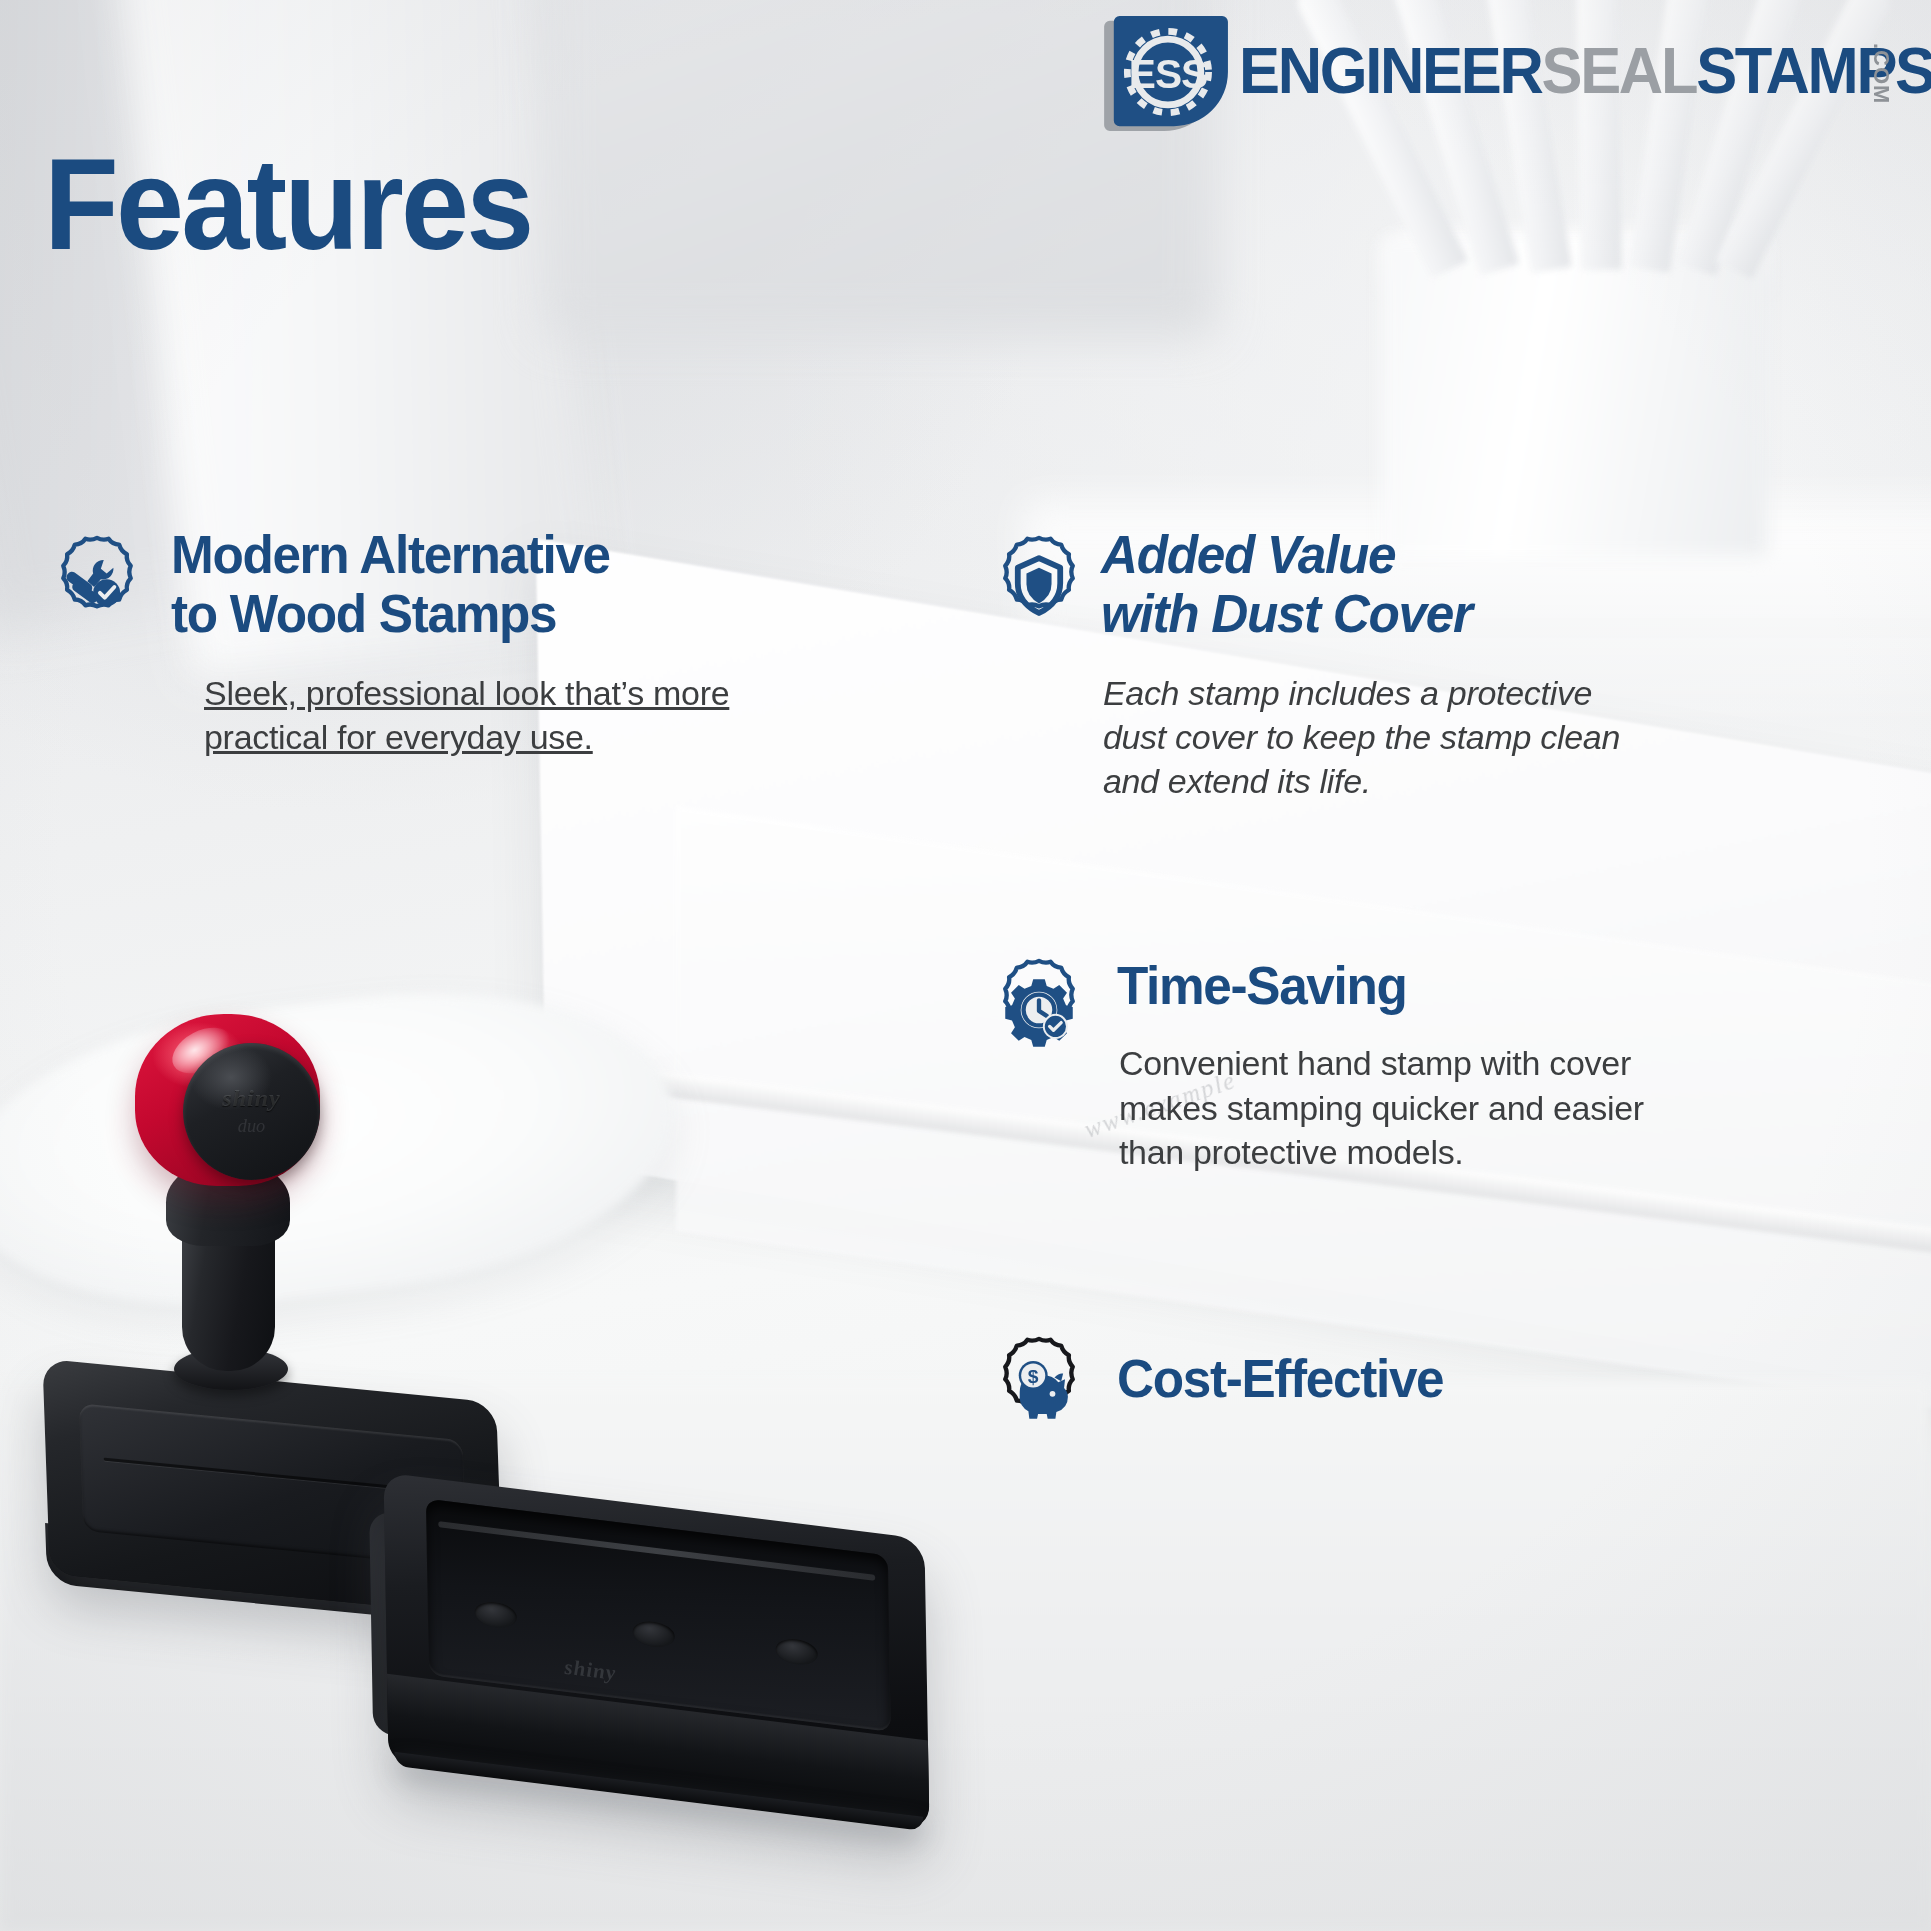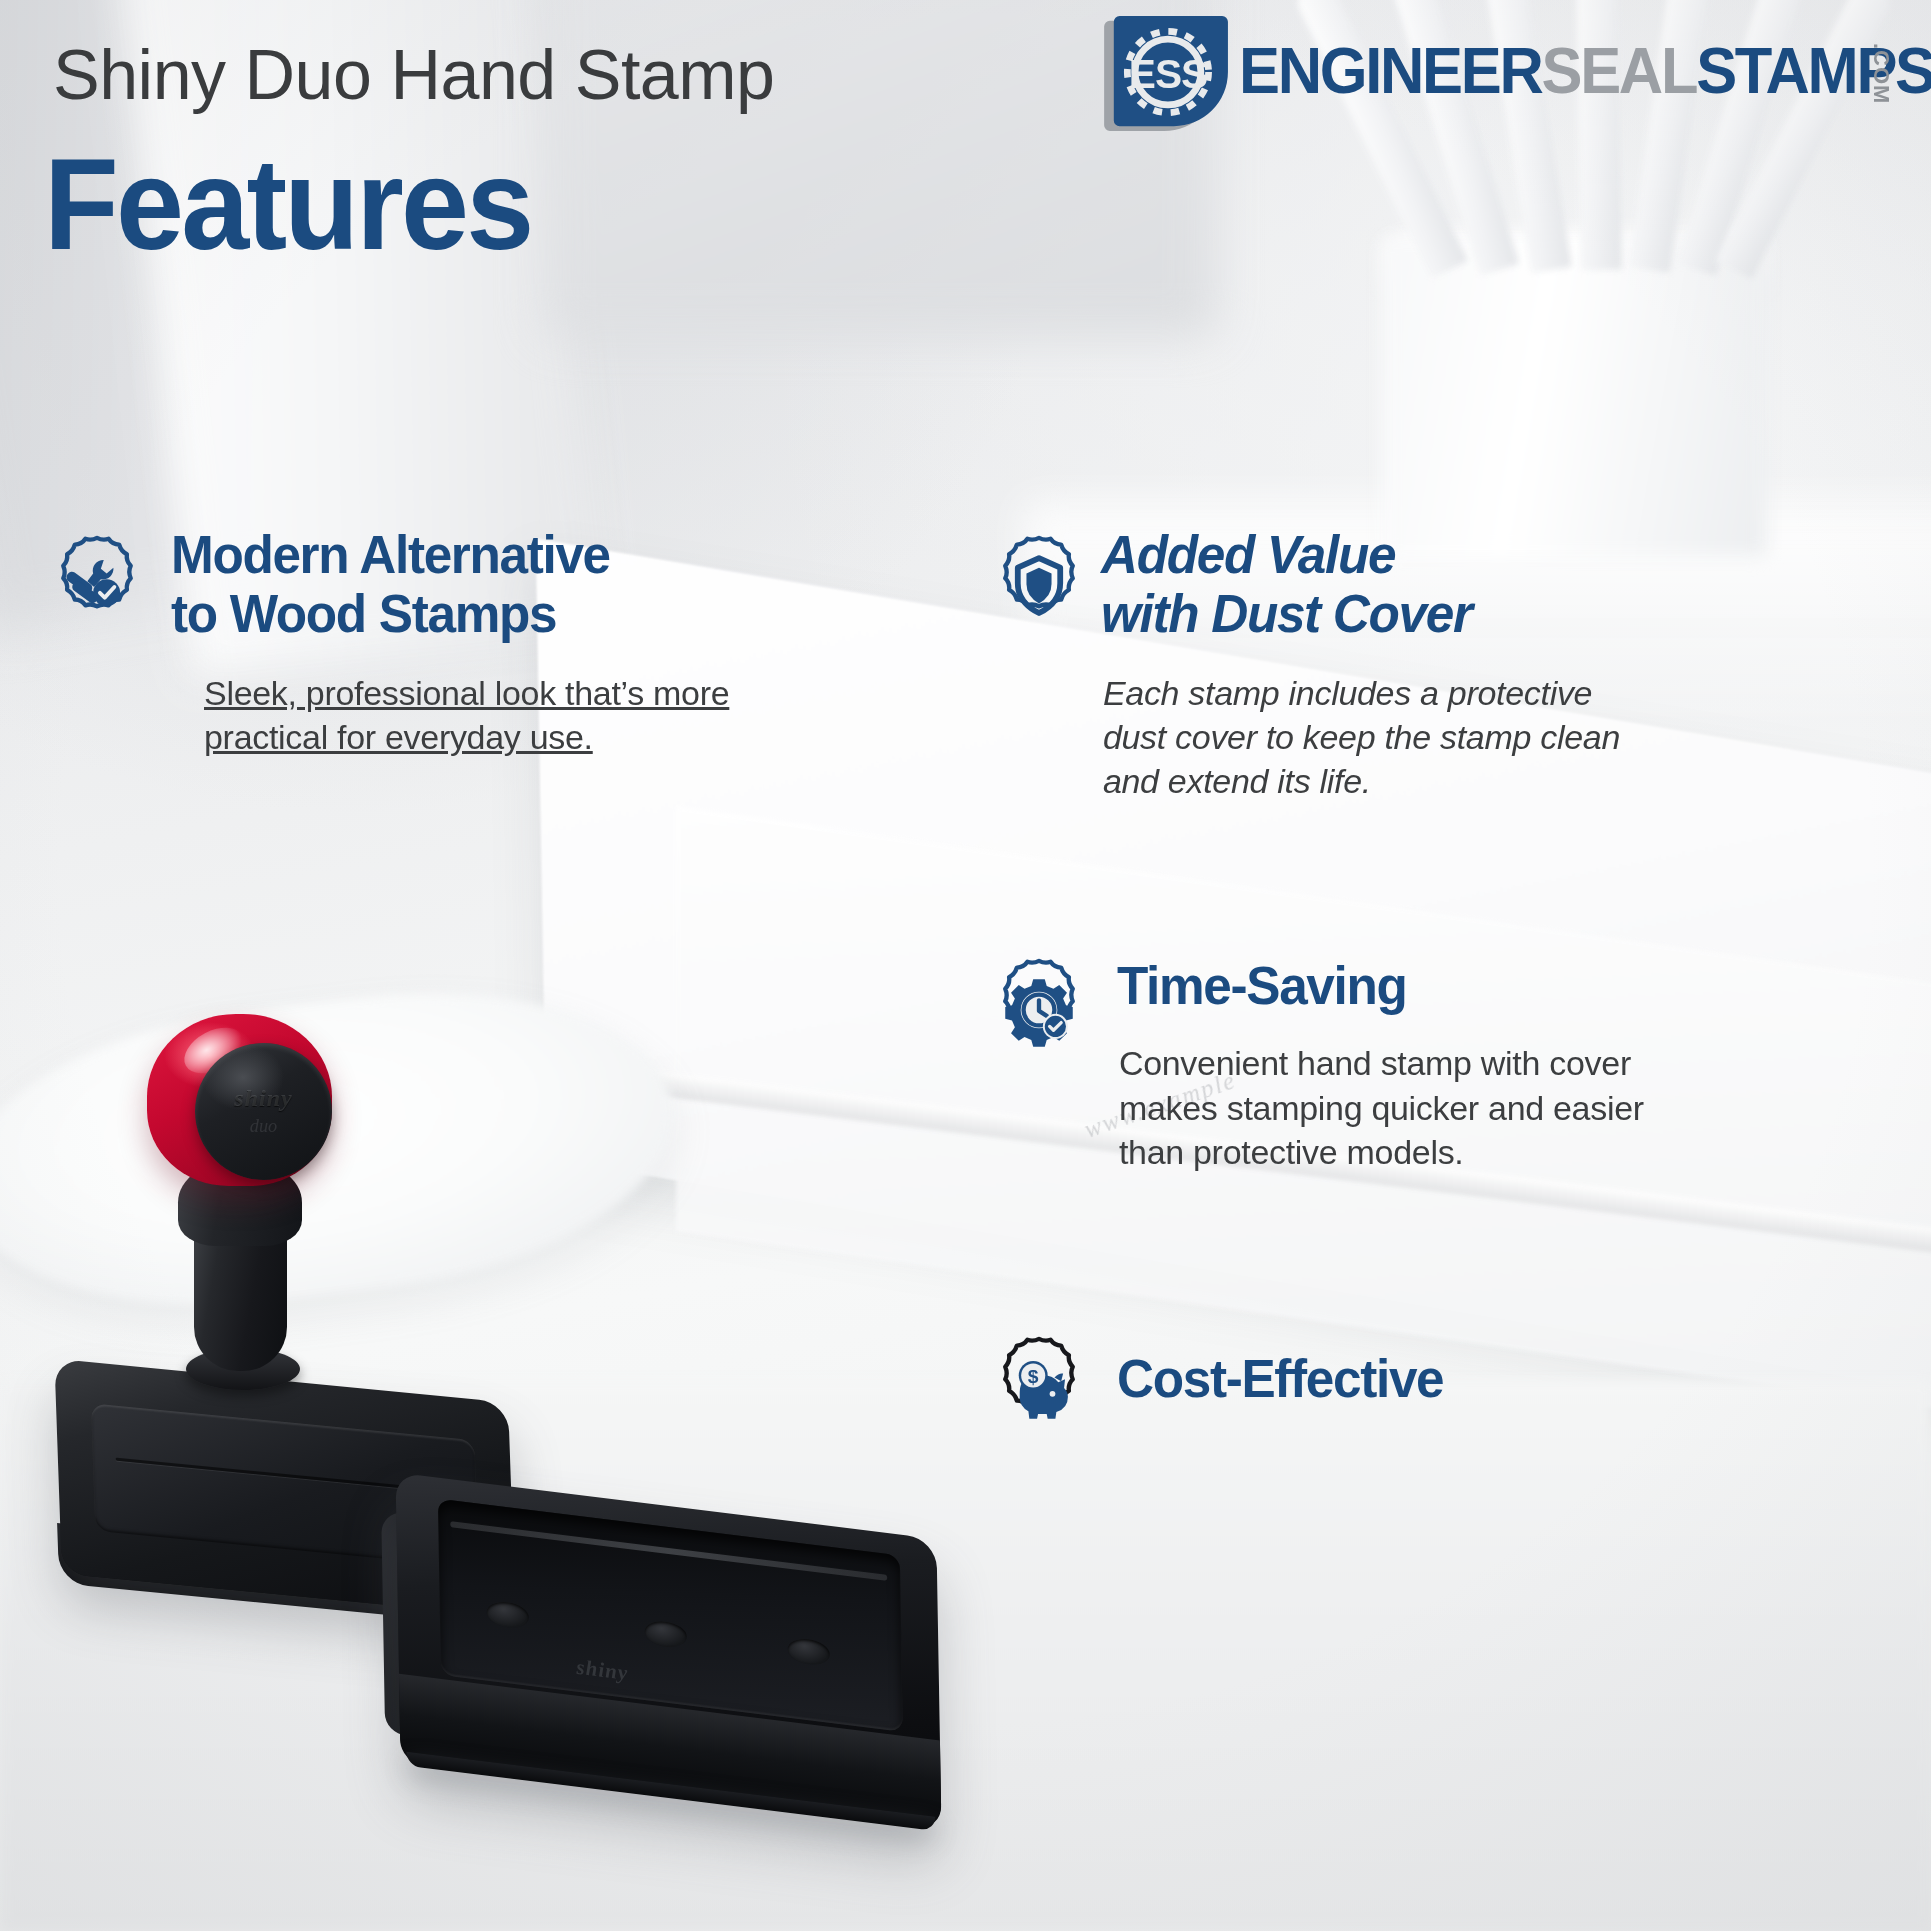--- a/index.html
+++ b/index.html
@@ -173,21 +173,21 @@
   #f2 p{ margin-top:29px; margin-left:1.9px; }
 
   #f3{ left:985px; top:956px;  width:927px; }
   #f3 .txt{ position:absolute; left:132px; top:0px; width:792px; }
   #f3 p{ margin-top:27px; margin-left:1.9px; }
 
   #f4{ left:985px; top:1334px; width:927px; }
   #f4 .txt{ position:absolute; left:132px; top:15.4px; width:792px; }
 
   
-  #product{ position:absolute; left:12px; top:869px; width:1062px; height:1062px;padding-left:20px; }
+  #product{ position:absolute; left:0; top:869px; width:1062px; height:1062px;padding-left:20px; }
 
   .stamp-base{
     position:absolute; left:46px; top:512px; width:454px; height:214px;
     background:linear-gradient(160deg,#3a3c40 0%,#25272b 22%,#15171a 60%,#0c0d10 100%);
     border-radius:27px 29px 25px 25px;
     transform:skewY(7.5deg) rotate(-2deg);
     box-shadow:0 31px 50px rgba(90,94,100,.30);
   }
   .stamp-base-inner{
     position:absolute; left:35px; top:41px; right:35px; bottom:46px;
@@ -333,21 +333,20 @@
   <div class="bg-paper2"></div>
   <div class="bg-paper-edge"></div>
   <div class="bg-watermark">www.example</div>
 
   <div class="bg-mouse"></div>
   <div class="bg-desk-bottom"></div>
   <div class="bg-vig"></div>
 </div>
 
 <div class="header">
-  <div class="kicker">Shiny Duo Hand Stamp</div>
   <div class="features-title">Features</div>
 </div>
 
 <div class="logo">
   <div class="logo-shield">
     <svg width="126" height="118" viewBox="0 0 130 122">
       <path d="M6 4 h112 a6 6 0 0 1 6 6 v52 a56 56 0 0 1 -56 56 h-56 a6 6 0 0 1 -6 -6 v-102 a6 6 0 0 1 6 -6 z" fill="#9fa3a8" transform="translate(-6,3)"></path>
       <path d="M10 2 h112 a6 6 0 0 1 6 6 v52 a56 56 0 0 1 -56 56 h-56 a6 6 0 0 1 -6 -6 v-102 a6 6 0 0 1 6 -6 z" fill="#1f4f84"></path>
       <g fill="none" stroke="#e8eaec" stroke-width="7">
         <circle cx="66" cy="60" r="42" stroke-dasharray="9 9"></circle>

